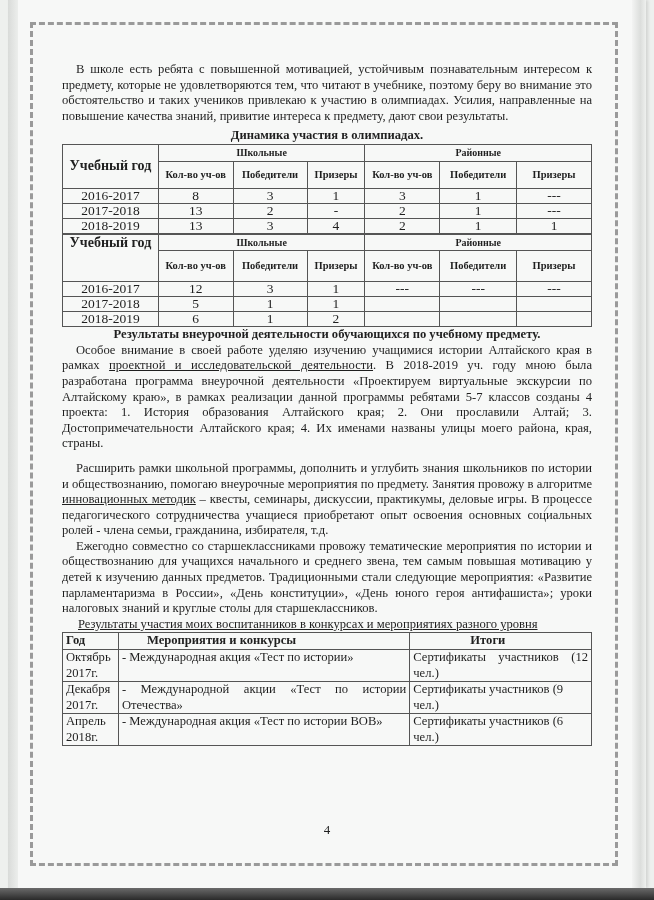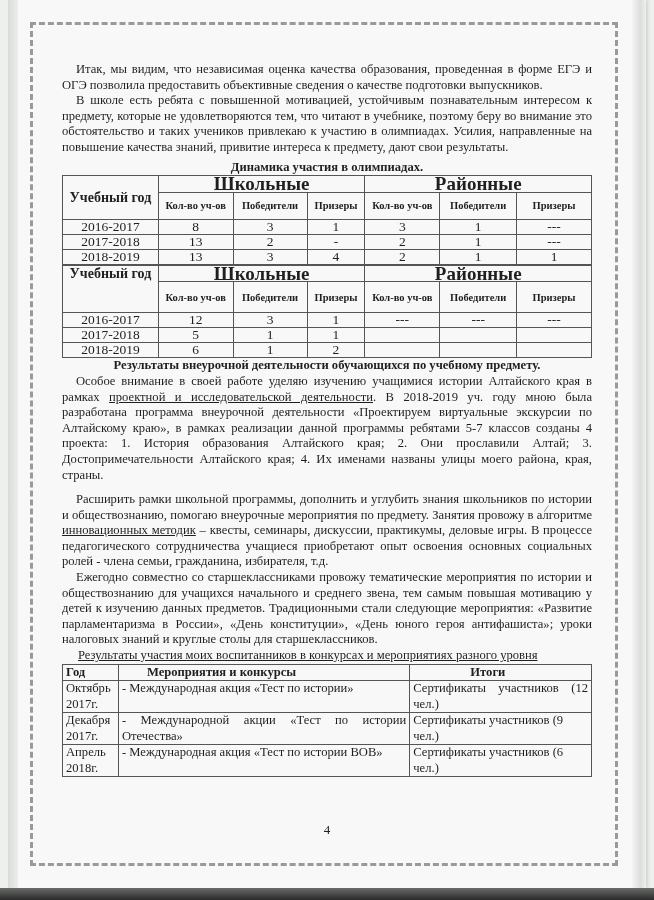--- a/index.html
+++ b/index.html
@@ -36,41 +36,40 @@
     font-size:12.6px; line-height:15.6px;
   }
   p { margin:0; text-align:justify; text-indent:14px; }
   .center-title { text-align:center; font-weight:bold; text-indent:0; }
   .caption { text-indent:0; padding-left:16px; }
   .u { text-decoration:underline; }
   table { border-collapse:collapse; width:530px; }
   td, th { border:1px solid #555; padding:0 3px; font-weight:normal; }
   .olymp th { font-weight:bold; font-size:12.6px; }
   .olymp th.sub { font-size:10.5px; height:26px; }
-  .olymp th.grp { height:15px; font-size:19px;margin-top:30px; }
+  .olymp th.grp { height:15px; font-size:10px;margin-top:30px; }
   .olymp th.year { font-size:14px; }
   .olymp td { text-align:center; font-size:13.5px; height:14px; line-height:14px; }
   .olymp td.yr { text-align:center; }
   .events th { font-weight:bold; text-align:left; font-size:12.6px; }
   .events td { vertical-align:top; font-size:12.6px; line-height:15.5px; }
   .page-num { position:absolute; left:0; width:654px; top:822px; text-align:center; font-size:13px; }
   .mark { position:absolute; left:545px; top:502px; font-size:11px; color:#555; transform:rotate(15deg); }
 </style>
 </head>
 <body>
 
 <div class="page">
   <div class="shadow-left"></div>
   <div class="shadow-right"></div>
 </div>
 <div class="frame"></div>
 <div class="bottom-strip"></div>
 
 <div class="content">
-  <p>Итак, мы видим, что независимая оценка качества образования, проведенная в форме ЕГЭ и ОГЭ позволила предоставить объективные сведения о качестве подготовки выпускников.</p>
   <p>В школе есть ребята с повышенной мотивацией, устойчивым познавательным интересом к предмету, которые не удовлетворяются тем, что читают в учебнике, поэтому беру во внимание это обстоятельство и таких учеников привлекаю к участию в олимпиадах. Усилия, направленные на повышение качества знаний, привитие интереса к предмету, дают свои результаты.</p>
 
   <p class="center-title" style="margin-top:4px;">Динамика участия в олимпиадах.</p>
 
 
   <table class="olymp">
     <colgroup>
       <col style="width:96px">
         <col style="width:75px">
         <col style="width:74px">

